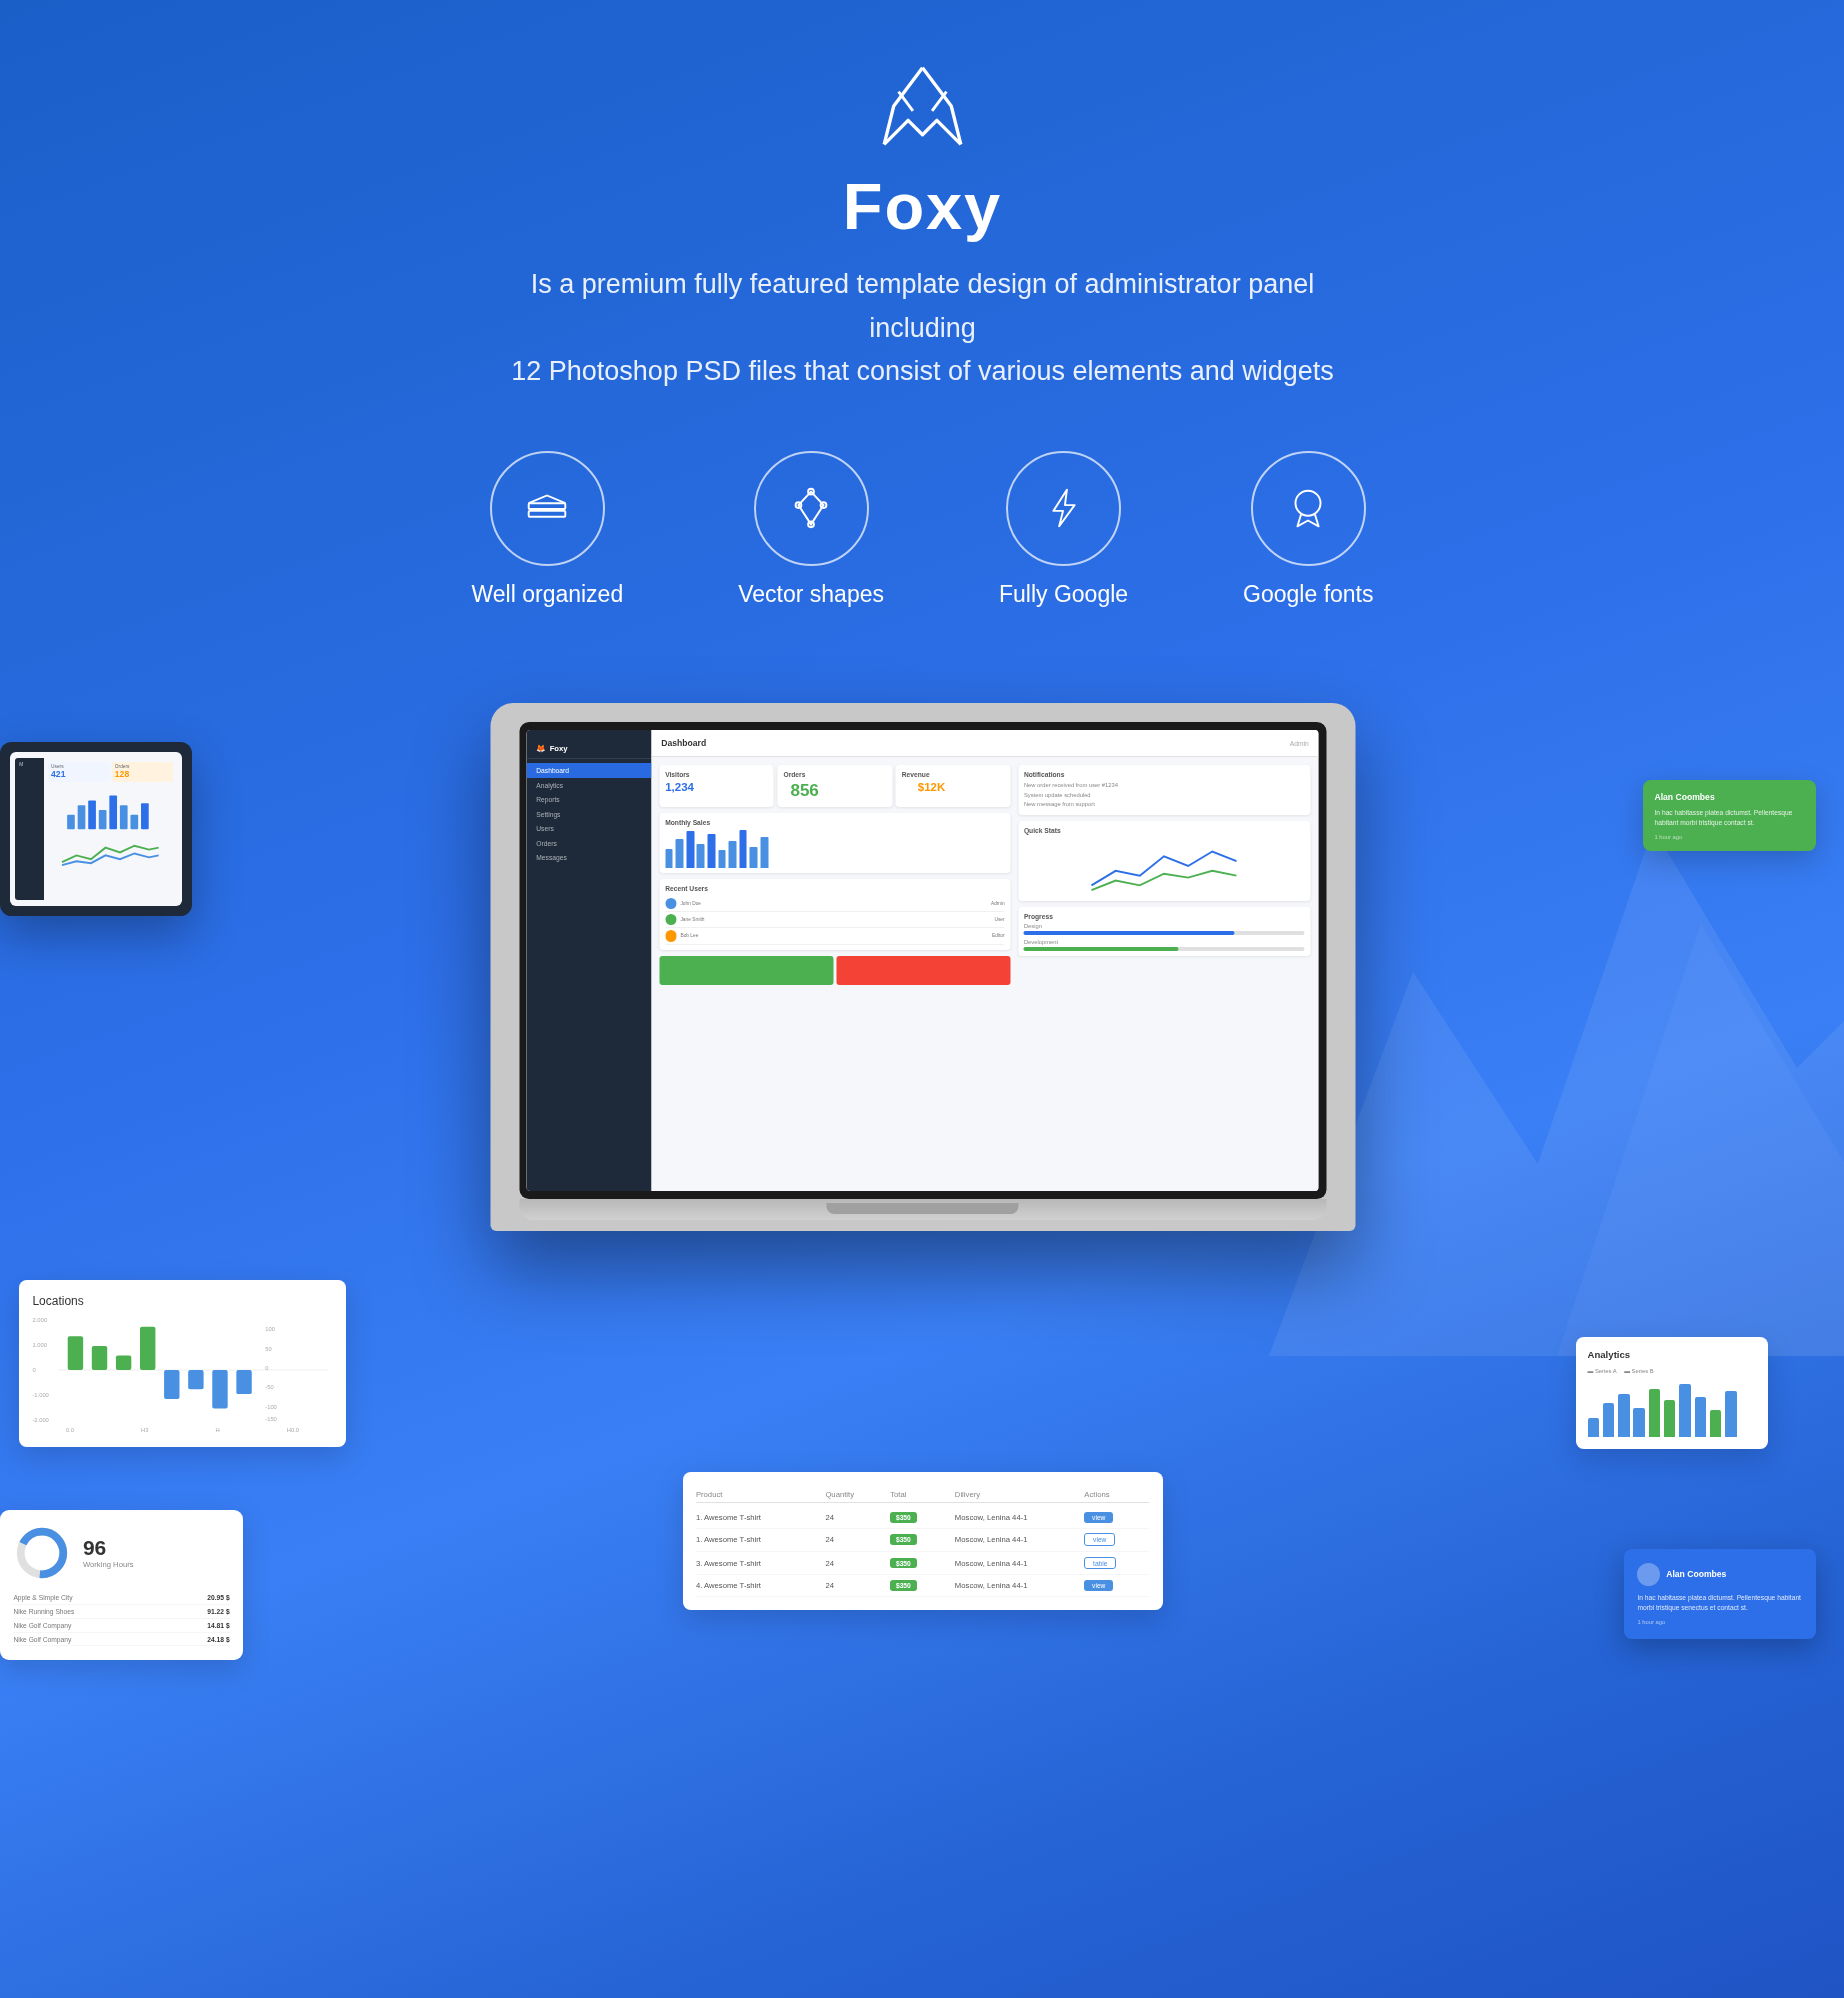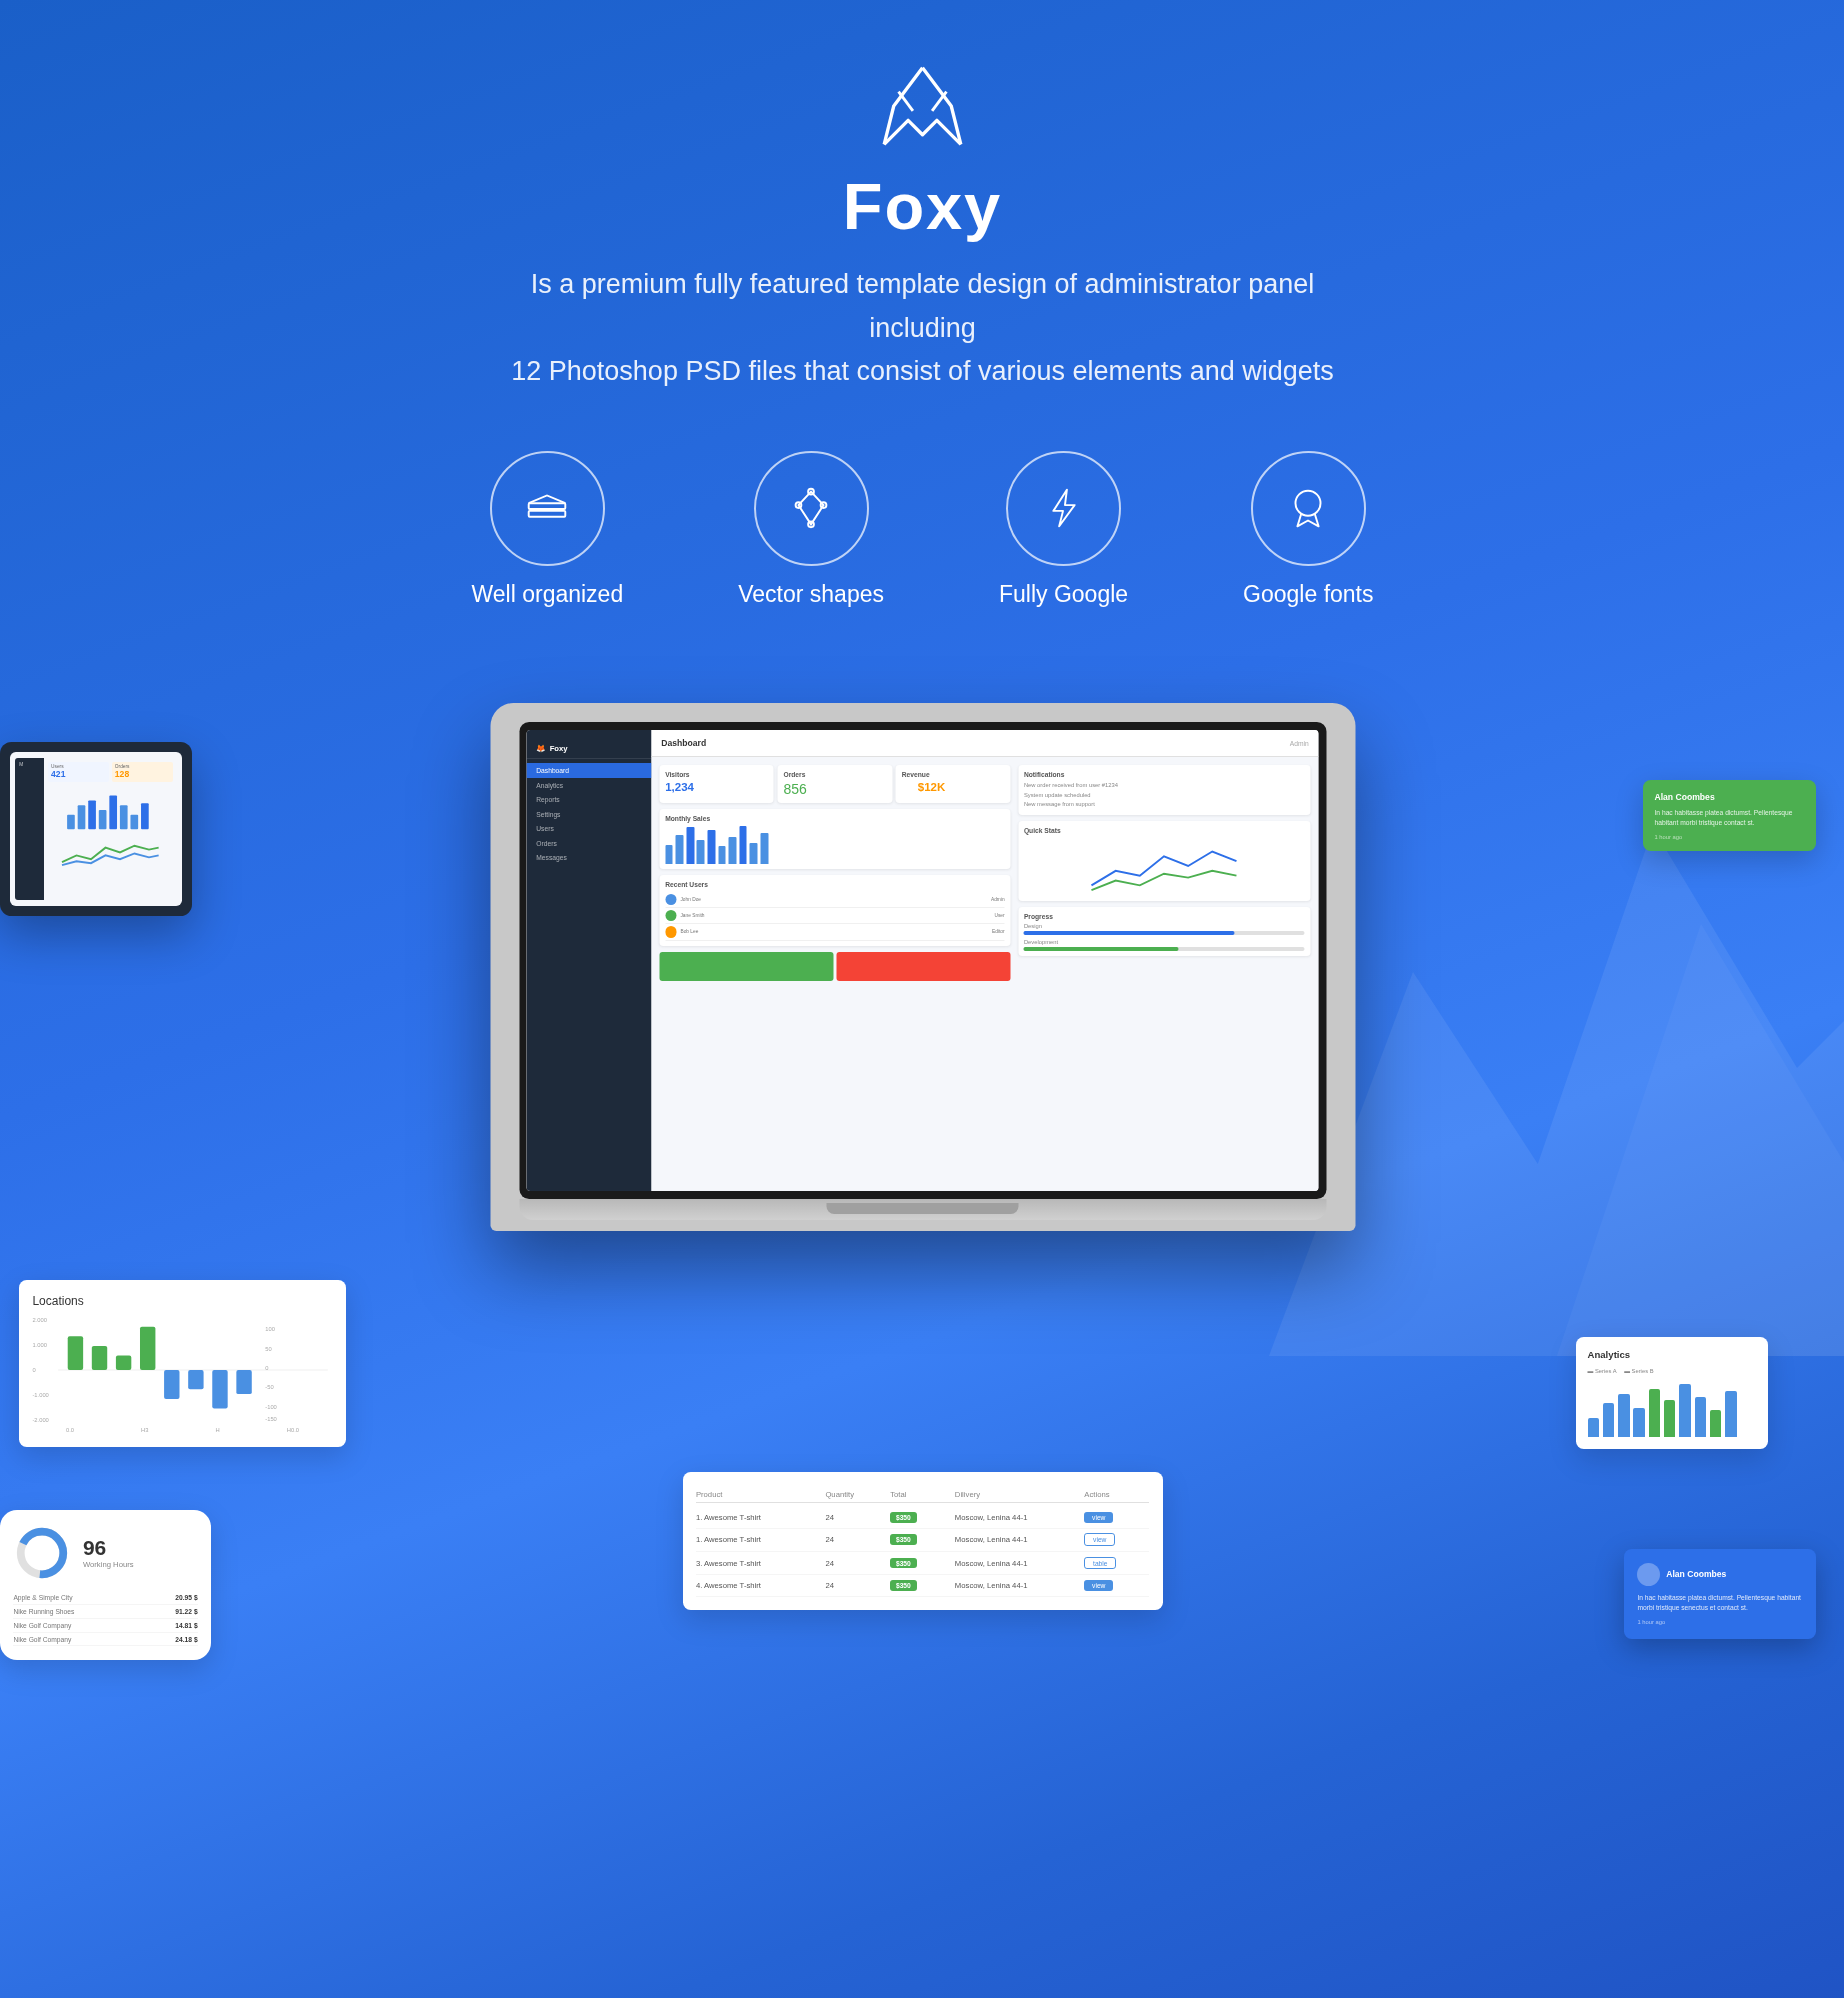--- a/index.html
+++ b/index.html
@@ -487,23 +487,23 @@
       font-size: 5.8px;
       color: rgba(255,255,255,0.6);
       margin-top: 5.8px;
     }
 
     
     .stats-card {
       position: absolute;
       left: 0px;
       top: 826px;
-      width: 211px;
+      width: 243px;
       background: white;
-      border-radius: 17px;
+      border-radius: 9px;
       padding: 13.4px;
       box-shadow: 0 9.6px 29px rgba(0,0,0,0.15);
       z-index: 6;
     }
     .stats-donut-row {
       display: flex;
       align-items: center;
       gap: 11.5px;
       margin-bottom: 9.6px;
     }
@@ -662,21 +662,21 @@
               <div class="dash-content">
                 <div class="dash-col-left">
 
                   <div style="display:flex;gap:3.8px;">
                     <div class="dash-card" style="flex:1;">
                       <div class="dash-card-title">Visitors</div>
                       <div style="font-size:11.5px;font-weight:bold;color:#2d6fe8;">1,234</div>
                     </div>
                     <div class="dash-card" style="flex:1;">
                       <div class="dash-card-title">Orders</div>
-                      <div style="font-size:14px;font-weight:normal;color:#4caf50;">856</div>
+                      <div style="font-size:17px;font-weight:bold;color:#4caf50;margin-left:7px;">856</div>
                     </div>
                     <div class="dash-card" style="flex:1;">
                       <div class="dash-card-title">Revenue</div>
                       <div style="font-size:11.5px;font-weight:bold;color:#ff9800;padding-left:16px;">$12K</div>
                     </div>
                   </div>
 
                   <div class="dash-card">
                     <div class="dash-card-title">Monthly Sales</div>
                     <div class="mini-bars">

